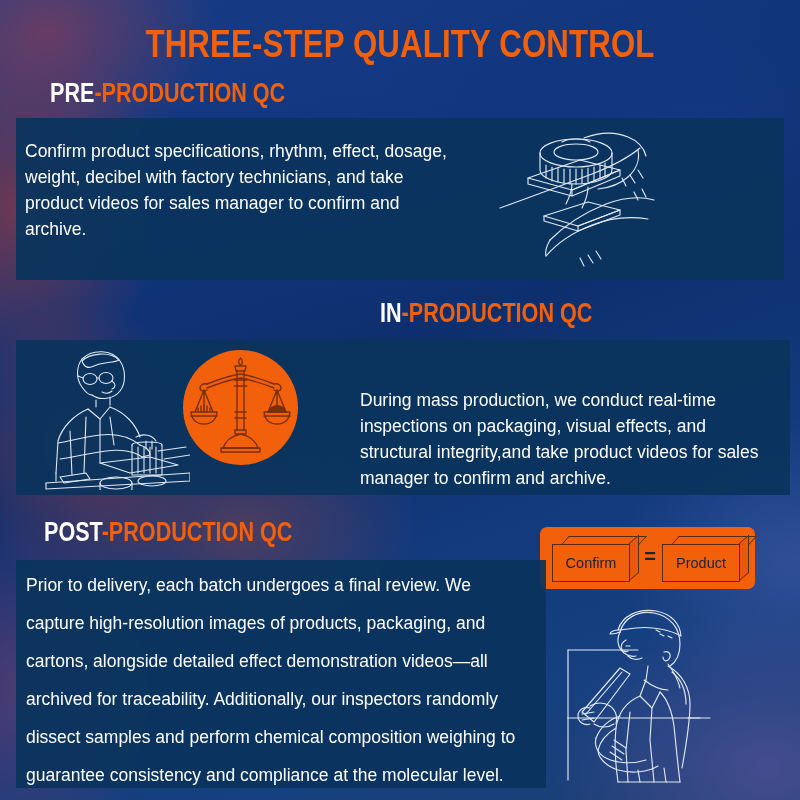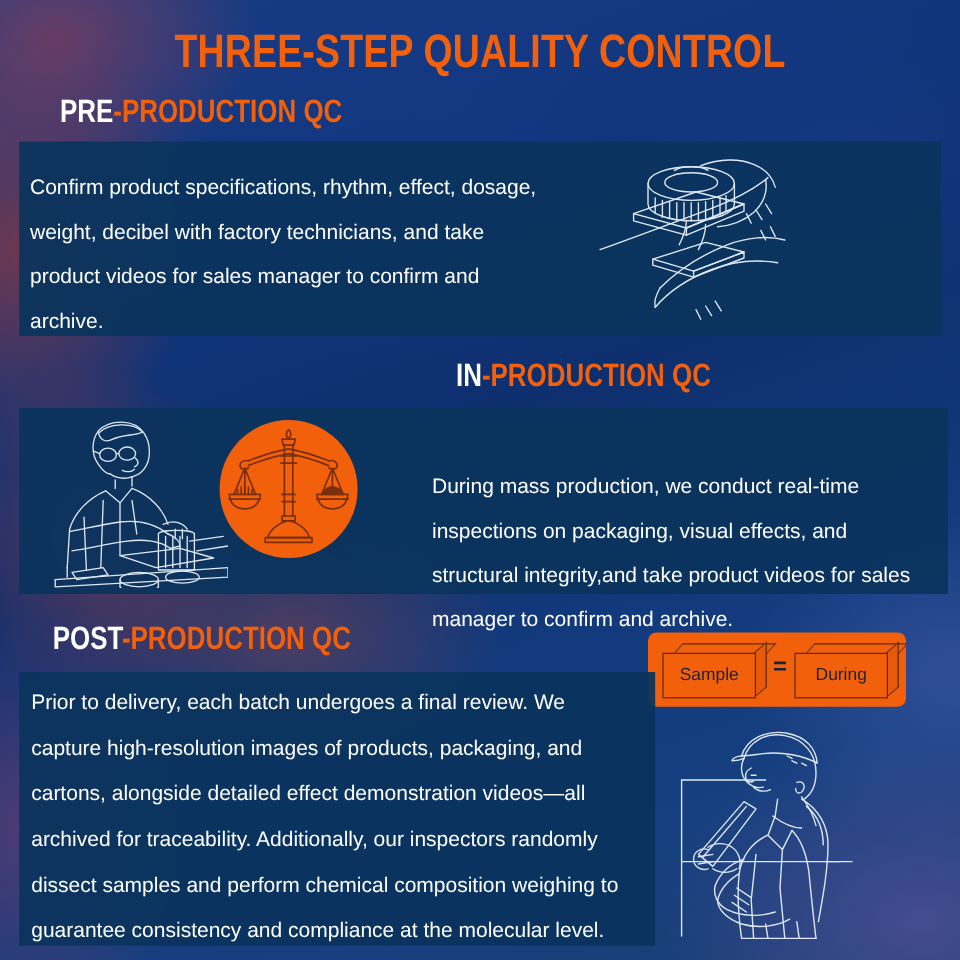--- a/index.html
+++ b/index.html
@@ -43,21 +43,21 @@
   #head-in  {left:380px;top:298px;}
   #head-post{left:44px; top:517px;}
 
   
   .panel{position:absolute;background:rgba(10,52,92,.93);}
   #panel1{left:16px;top:118px;width:768px;height:162px;}
   #panel2{left:16px;top:340px;width:774px;height:155px;}
   #panel3{left:16px;top:560px;width:530px;height:228px;}
 
   .body-text{
-    position:absolute;color:#ffffff;font-size:17.5px;line-height:37px;
+    position:absolute;color:#ffffff;font-size:17.5px;line-height:26px;
     font-family:"Liberation Sans","DejaVu Sans",sans-serif;
   }
   #text1{left:25px;top:138px;width:440px;}
   #text2{left:360px;top:359px;width:420px;margin-top:28px;}
   #text3{left:26px;top:566px;width:500px;line-height:38px;}
 
   
   .art{position:absolute;overflow:hidden;}
   .art svg{display:block;}
   #art-hand {left:488px;top:120px;width:190px;height:150px;}
@@ -245,27 +245,27 @@
   <div class="body-text" id="text2">During mass production, we conduct real-time inspections on packaging, visual effects, and structural integrity,and take product videos for sales manager to confirm and archive.</div>
 
   <div class="sec-head" id="head-post">
     <span class="w">POST</span><span class="o">-PRODUCTION QC</span>
   </div>
 
   <div id="sample-box">
     <div class="cube" id="cube-sample">
       <div class="top"></div>
       <div class="side"></div>
-      <div class="face">Sample</div>
+      <div class="face">Confirm</div>
     </div>
     <div id="eq-sign">=</div>
     <div class="cube" id="cube-product">
       <div class="top"></div>
       <div class="side"></div>
-      <div class="face">During</div>
+      <div class="face">Product</div>
     </div>
   </div>
 
   <div class="panel" id="panel3"></div>
 
   <div class="body-text" id="text3">Prior to delivery, each batch undergoes a final review. We capture high-resolution images of products, packaging, and cartons, alongside detailed effect demonstration videos—all archived for traceability. Additionally, our inspectors randomly dissect samples and perform chemical composition weighing to guarantee consistency and compliance at the molecular level.</div>
 
   <div class="art" id="art-man">
     <svg viewBox="0 0 200 190" width="200" height="190" fill="none" stroke="#dfe8f4" stroke-width="1.15" stroke-linecap="round" stroke-linejoin="round">
 

